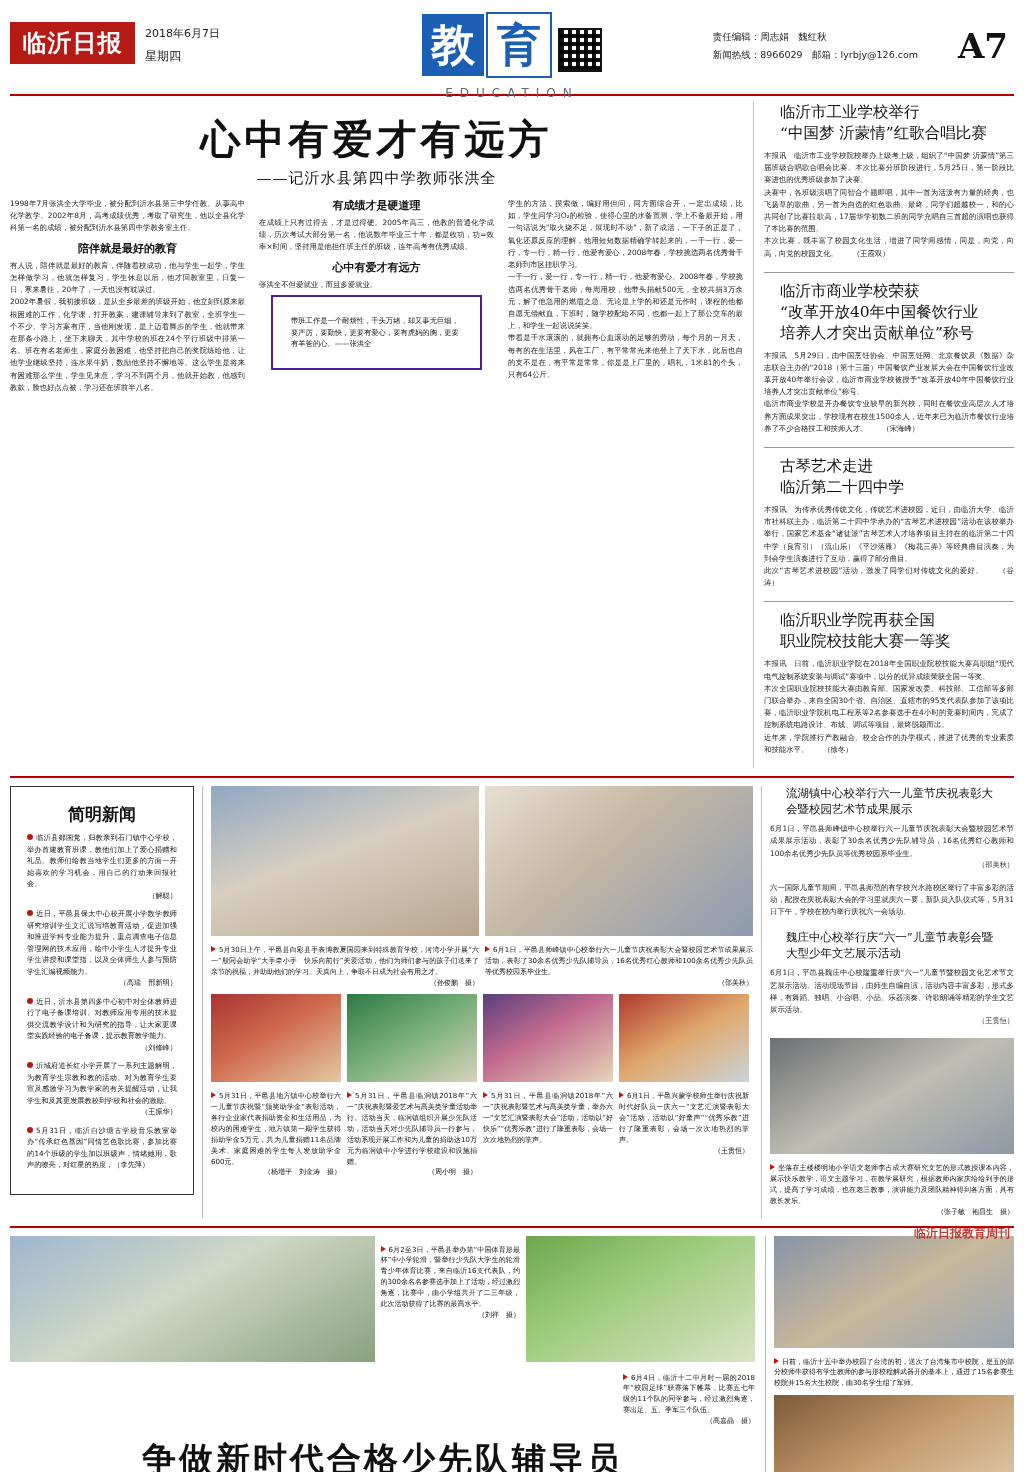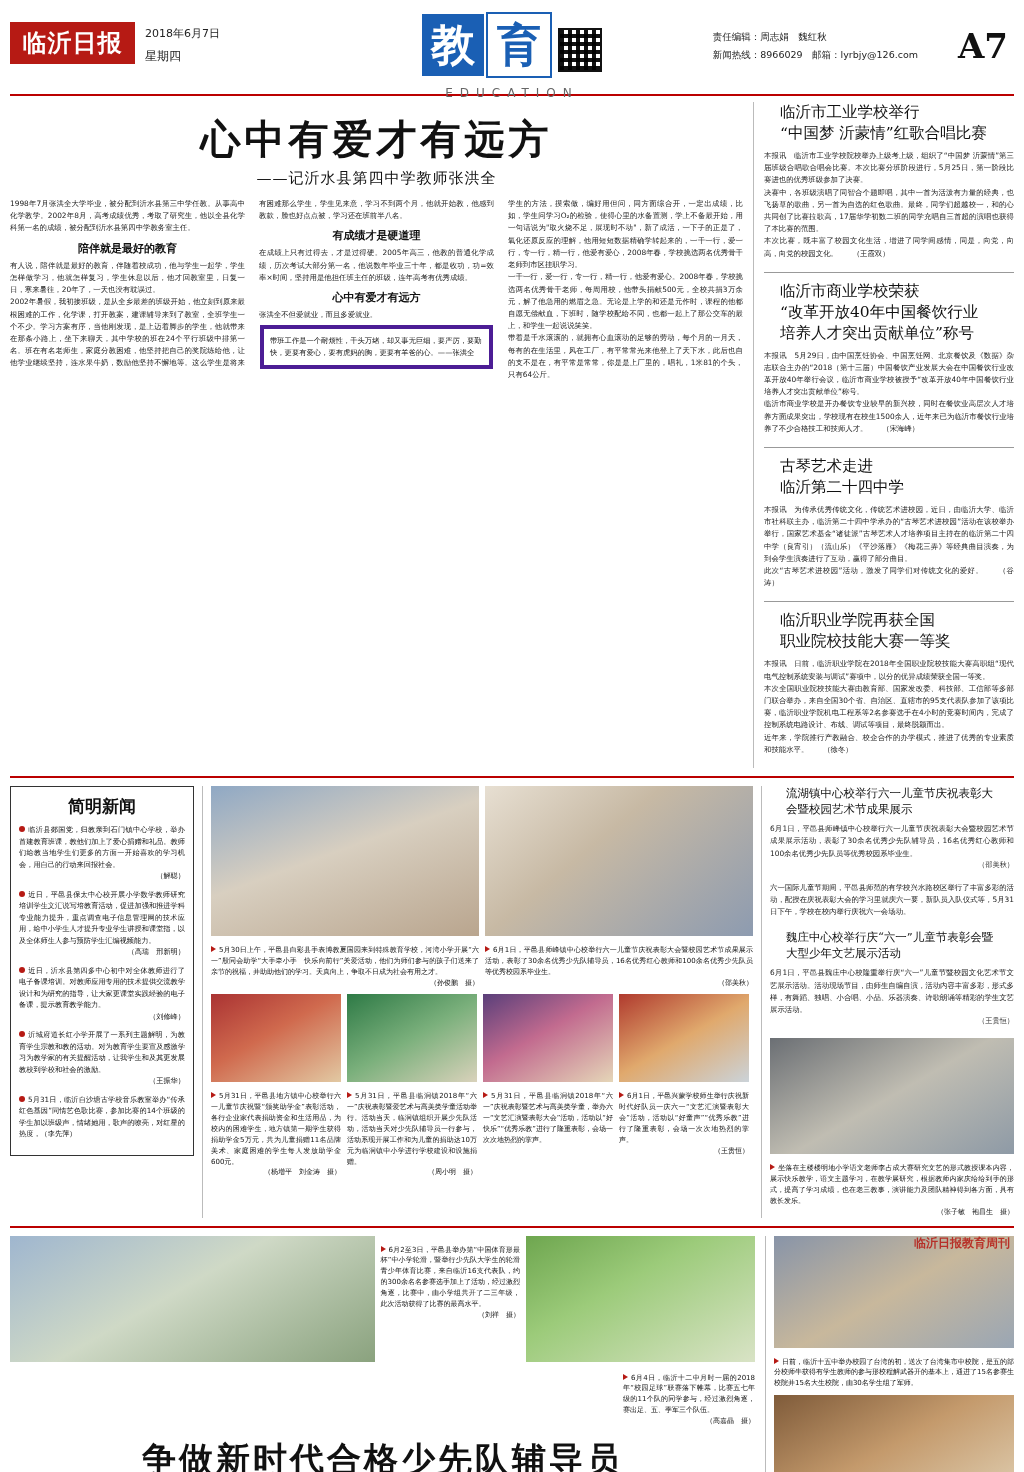--- a/index.html
+++ b/index.html
@@ -38,32 +38,32 @@
   .byline{text-align:right;font-size:7.2px;color:#333;}
 
   
   .top-area{display:flex;margin-top:6px;}
   .top-left{width:744px;padding-right:10px;box-sizing:border-box;border-right:1px solid #bbb;}
   .top-right{width:260px;padding-left:10px;box-sizing:border-box;}
   .feature-title{text-align:center;font-size:40px;letter-spacing:4px;margin:10px 0 2px;}
   .feature-sub{text-align:center;font-size:15px;letter-spacing:1px;margin-bottom:10px;font-family:"DejaVu Serif","Liberation Serif",serif;}
   .three-col{column-count:3;column-gap:14px;column-rule:0;}
   .sec-h{font-size:11px;font-weight:bold;text-align:center;margin:6px 0 4px;font-family:"DejaVu Serif","Liberation Serif",serif;}
-  .quote-box{border:4px solid #4c1d95;padding:6px;margin:4px 1px 6px;font-size:7.3px;line-height:1.6;}
+  .quote-box{border:2px solid #4c1d95;padding:18px;margin:4px 12px 6px;font-size:7.3px;line-height:1.6;}
 
   .rnews{margin-bottom:12px;}
   .rnews h3{font-family:"DejaVu Serif","Liberation Serif",serif;font-size:15.5px;line-height:1.35;margin:0 16px 6px;font-weight:normal;}
   .rule-d{border-top:1px solid #999;margin:8px 0;}
 
   
   .mid{display:flex;margin-top:8px;border-top:2px solid #b00;padding-top:8px;}
   .mid-left{width:196px;padding-right:8px;box-sizing:border-box;border-right:1px solid #bbb;}
   .mid-center{width:560px;padding:0 8px;box-sizing:border-box;border-right:1px solid #bbb;}
   .mid-right{width:256px;padding-left:8px;box-sizing:border-box;}
-  .brief-box{border:1px solid #333;padding:8px;}
+  .brief-box{border:1px solid #333;padding:16px;}
   .brief-title{font-family:"DejaVu Serif","Liberation Serif",serif;font-weight:bold;font-size:17px;text-align:center;margin-bottom:6px;}
   .brief-item{font-size:7.2px;line-height:1.6;text-align:justify;margin-bottom:7px;}
   .brief-item .sig{display:block;text-align:right;}
 
   .ph{position:relative;overflow:hidden;background:#cfd6dc;}
   .pc-grid{display:flex;gap:6px;}
   .cap-line{font-size:7px;line-height:1.55;margin-top:9px;text-align:justify;}
   .cap-sig{text-align:right;display:block;}
 
   
@@ -77,21 +77,21 @@
   .p-soccer{background:linear-gradient(150deg,#6ea64f 0%,#9ccb7a 40%,#d9e3c6 100%);}
   .p-craft{background:linear-gradient(150deg,#7f5b3a 0%,#c49a6c 45%,#e4d7bd 100%);}
   .p-chorus{background:linear-gradient(150deg,#8894a8 0%,#c8b89c 50%,#9aa6b4 100%);}
   .p-calli{background:linear-gradient(150deg,#6b6f74 0%,#c0bdb2 50%,#8e9aa6 100%);}
 
   
   .bot{display:flex;margin-top:8px;border-top:2px solid #b00;padding-top:8px;}
   .bot-left{width:756px;padding-right:10px;box-sizing:border-box;border-right:1px solid #bbb;}
   .bot-right{width:248px;padding-left:8px;box-sizing:border-box;}
   .bot-title{text-align:center;font-size:34px;letter-spacing:3px;margin:10px 0 2px;}
-  .wm{position:absolute;right:14px;bottom:6px;font-size:12px;color:#b61a14;font-family:"DejaVu Serif","Liberation Serif",serif;opacity:.85;}
+  .wm{position:absolute;right:14px;bottom:16px;font-size:12px;color:#b61a14;font-family:"DejaVu Serif","Liberation Serif",serif;opacity:.85;}
   .tri{display:inline-block;width:0;height:0;border-left:5px solid #b61a14;border-top:3.5px solid transparent;border-bottom:3.5px solid transparent;margin-right:3px;}
   .bullet{display:inline-block;width:6px;height:6px;border-radius:50%;background:#b61a14;margin-right:3px;}
 </style>
 </head>
 <body>
 
 <div class="page">
 
   <div class="masthead">
     <div class="logo headline">临沂日报</div>

